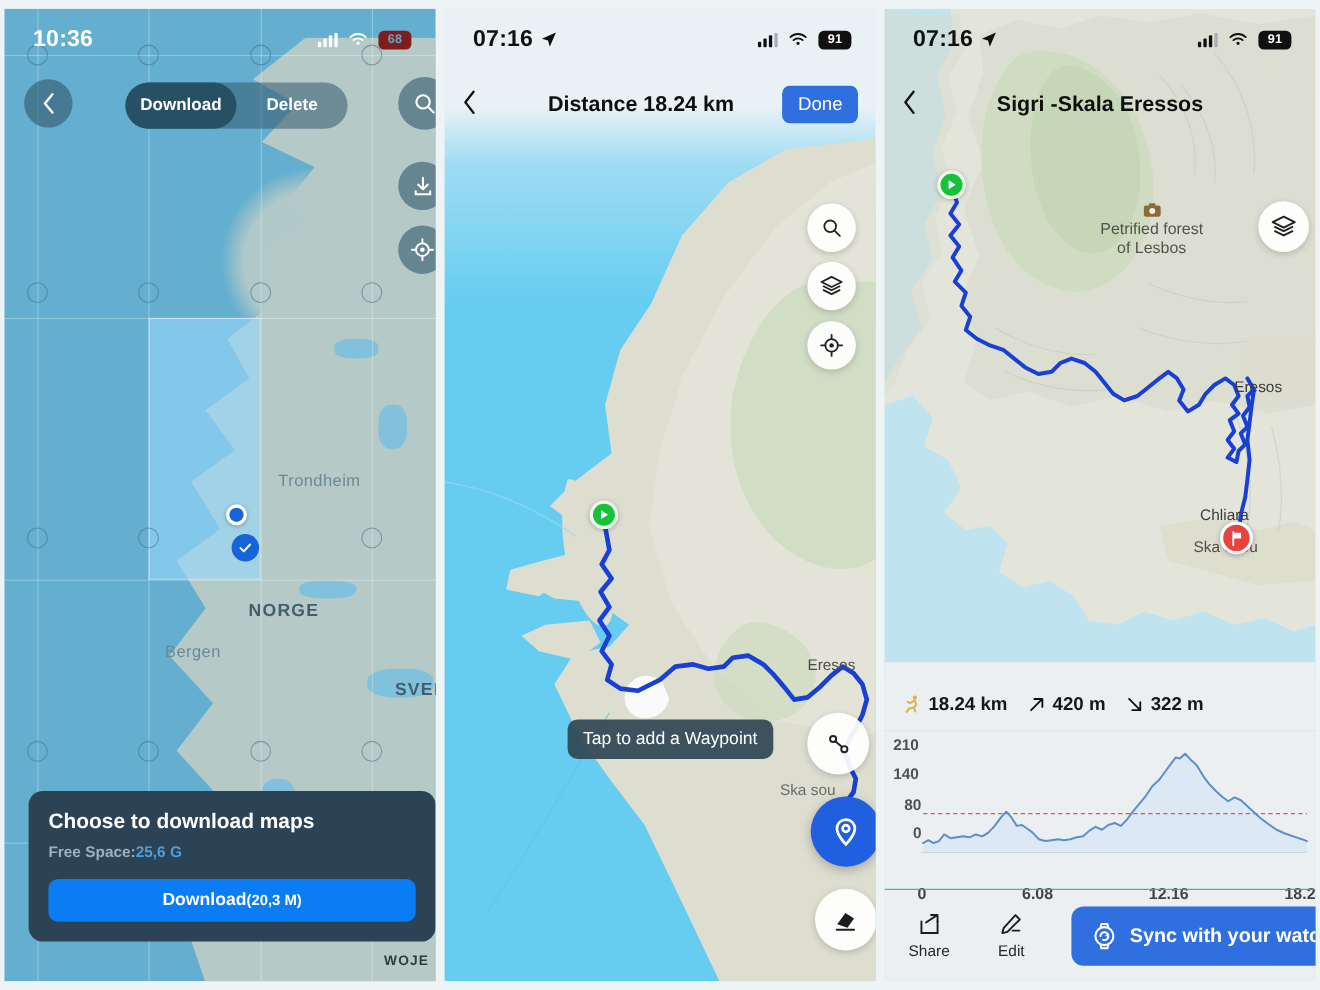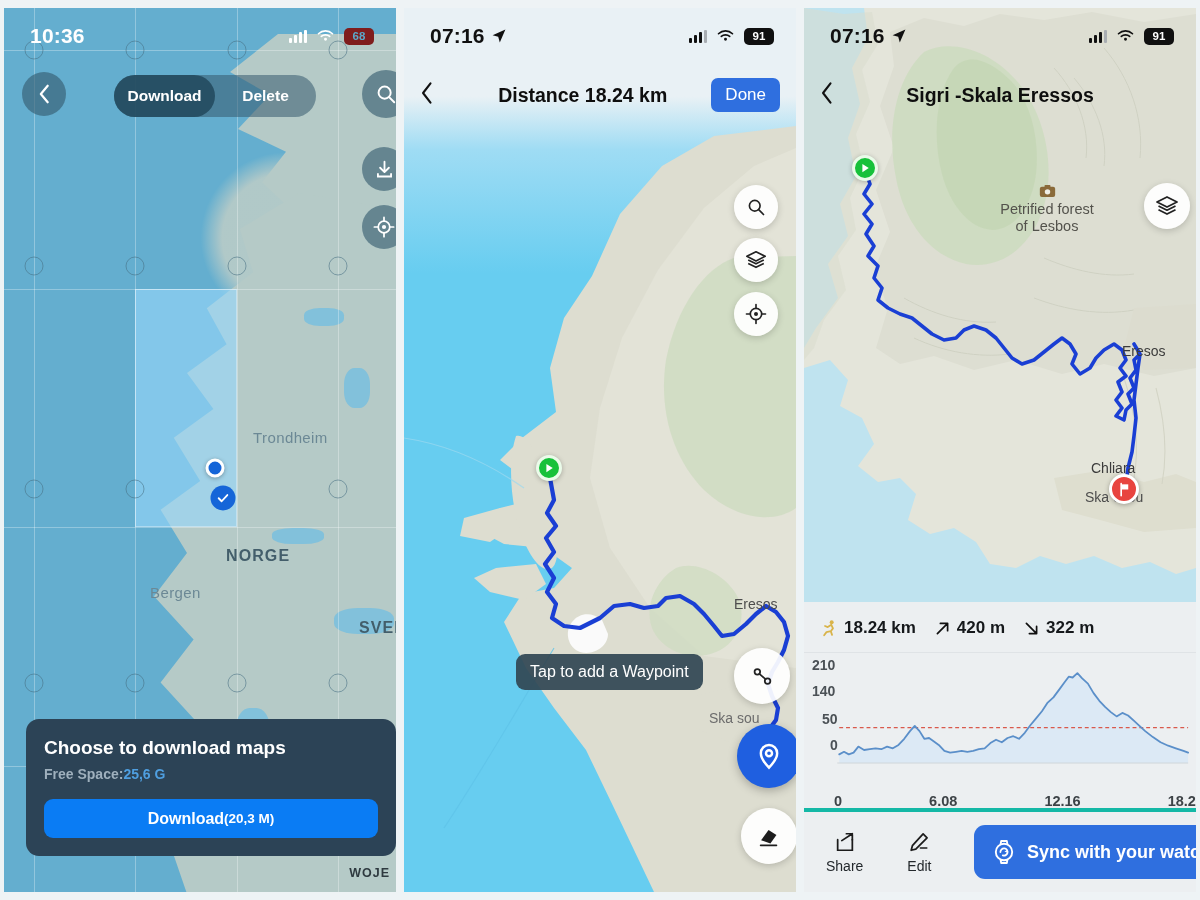--- a/index.html
+++ b/index.html
@@ -205,33 +205,34 @@
 
   
   .p3-sheet {
     position:absolute; left:0; right:0; bottom:0; height:290px;
     background:#eceff1; z-index:25;
   }
   .p3-stats {
     display:flex; align-items:center; gap:18px;
     padding:16px 16px 14px 16px; font-size:17px; font-weight:bold; color:#15181b;
     border-bottom:1px solid #dfe3e6;
+    margin-top:12px;
   }
   .p3-stats span { display:flex; align-items:center; gap:6px; }
   .chartwrap { position:relative; height:140px; padding:8px 4px 0 6px; }
   .chart-svg { width:100%; height:112px; display:block; }
   .ylab { position:absolute; left:8px; font-size:14px; font-weight:bold; color:#4b5156; }
   .xaxis {
     display:flex; justify-content:space-between; padding:0 6px 0 30px;
     font-size:14.5px; font-weight:bold; color:#3d4347;
   }
   .p3-toolbar {
     position:absolute; left:0; right:0; bottom:0; height:84px;
     display:flex; align-items:center; padding:0 0 0 22px; gap:44px;
-    border-top:4px solid #14b8a6;
+    border-top:1px solid #14b8a6;
   }
   .tool { display:flex; flex-direction:column; align-items:center; gap:5px; }
   .tool span { font-size:14px; color:#23282c; }
   .btn-sync {
     position:absolute; left:170px; width:245px; height:54px; border-radius:11px;
     background:#2f6fdf; color:#fff; display:flex; align-items:center; gap:10px;
     padding-left:17px; font-size:18px; font-weight:bold; white-space:nowrap;
   }
 </style>
 </head>
@@ -619,21 +620,21 @@
 
         <div class="chartwrap">
           <svg class="chart-svg" id="elev-svg" viewBox="0 0 392 112" preserveAspectRatio="none">
               <path d="M30.0,93.4 L34.9,90.8 L39.8,93.4 L44.7,91.6 L49.6,85.6 L55.5,89.0 L61.4,88.2 L67.3,87.3 L73.2,88.2 L79.1,85.6 L85.0,87.3 L90.8,83.9 L96.7,77.8 L102.6,70.1 L107.5,64.9 L112.4,70.1 L117.3,77.8 L122.2,77.0 L127.2,80.4 L132.1,83.9 L137.9,89.9 L143.8,91.6 L149.7,90.8 L155.6,89.9 L161.5,90.8 L167.4,89.9 L173.3,88.2 L179.2,87.3 L185.1,82.1 L190.9,78.7 L196.8,81.3 L202.7,77.0 L208.6,75.2 L214.5,77.8 L220.4,71.8 L226.3,64.0 L232.2,57.1 L238.0,50.2 L243.9,41.6 L249.8,36.4 L255.7,28.6 L261.6,20.8 L265.5,15.7 L269.5,16.5 L274.4,12.2 L279.3,17.4 L285.2,22.6 L291.0,32.1 L296.9,39.8 L302.8,45.9 L308.7,51.1 L314.6,55.4 L320.5,51.9 L326.4,54.5 L332.3,59.7 L338.1,64.9 L344.0,70.1 L351.9,76.1 L359.7,81.3 L367.6,84.7 L375.4,87.3 L383.3,89.9 L388.0,91.6 L388.0,102.0 L30.0,102.0 Z" fill="#dce9f5" stroke="none"></path>
               <line x1="30" y1="66.59911894273128" x2="388" y2="66.59911894273128" stroke="#d9594c" stroke-width="1.2" stroke-dasharray="4 3"></line>
               <path d="M30.0,93.4 L34.9,90.8 L39.8,93.4 L44.7,91.6 L49.6,85.6 L55.5,89.0 L61.4,88.2 L67.3,87.3 L73.2,88.2 L79.1,85.6 L85.0,87.3 L90.8,83.9 L96.7,77.8 L102.6,70.1 L107.5,64.9 L112.4,70.1 L117.3,77.8 L122.2,77.0 L127.2,80.4 L132.1,83.9 L137.9,89.9 L143.8,91.6 L149.7,90.8 L155.6,89.9 L161.5,90.8 L167.4,89.9 L173.3,88.2 L179.2,87.3 L185.1,82.1 L190.9,78.7 L196.8,81.3 L202.7,77.0 L208.6,75.2 L214.5,77.8 L220.4,71.8 L226.3,64.0 L232.2,57.1 L238.0,50.2 L243.9,41.6 L249.8,36.4 L255.7,28.6 L261.6,20.8 L265.5,15.7 L269.5,16.5 L274.4,12.2 L279.3,17.4 L285.2,22.6 L291.0,32.1 L296.9,39.8 L302.8,45.9 L308.7,51.1 L314.6,55.4 L320.5,51.9 L326.4,54.5 L332.3,59.7 L338.1,64.9 L344.0,70.1 L351.9,76.1 L359.7,81.3 L367.6,84.7 L375.4,87.3 L383.3,89.9 L388.0,91.6" fill="none" stroke="#5b8fc9" stroke-width="1.8" stroke-linejoin="round" stroke-linecap="round" vector-effect="non-scaling-stroke"></path>
               <line x1="28" y1="102" x2="388" y2="102" stroke="#cfd5d9" stroke-width="1"></line>
             </svg>
           <div class="ylab" style="top:4px;">210</div>
           <div class="ylab" style="top:30px;">140</div>
-          <div class="ylab" style="top:58px;left:18px;">50</div>
+          <div class="ylab" style="top:58px;left:18px;">80</div>
           <div class="ylab" style="top:84px;left:26px;">0</div>
         </div>
 
         <div class="xaxis">
           <span>0</span>
           <span>6.08</span>
           <span>12.16</span>
           <span style="margin-right:-14px;">18.24</span>
         </div>
 

